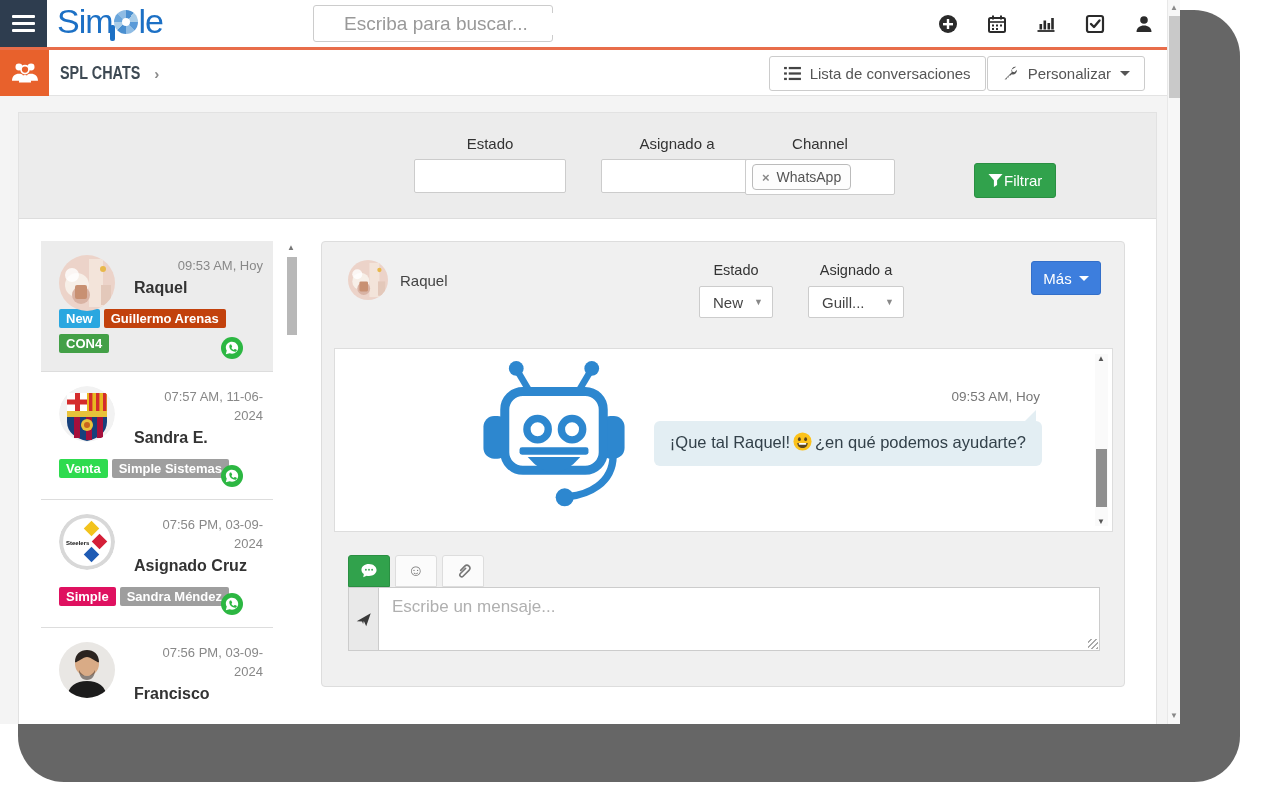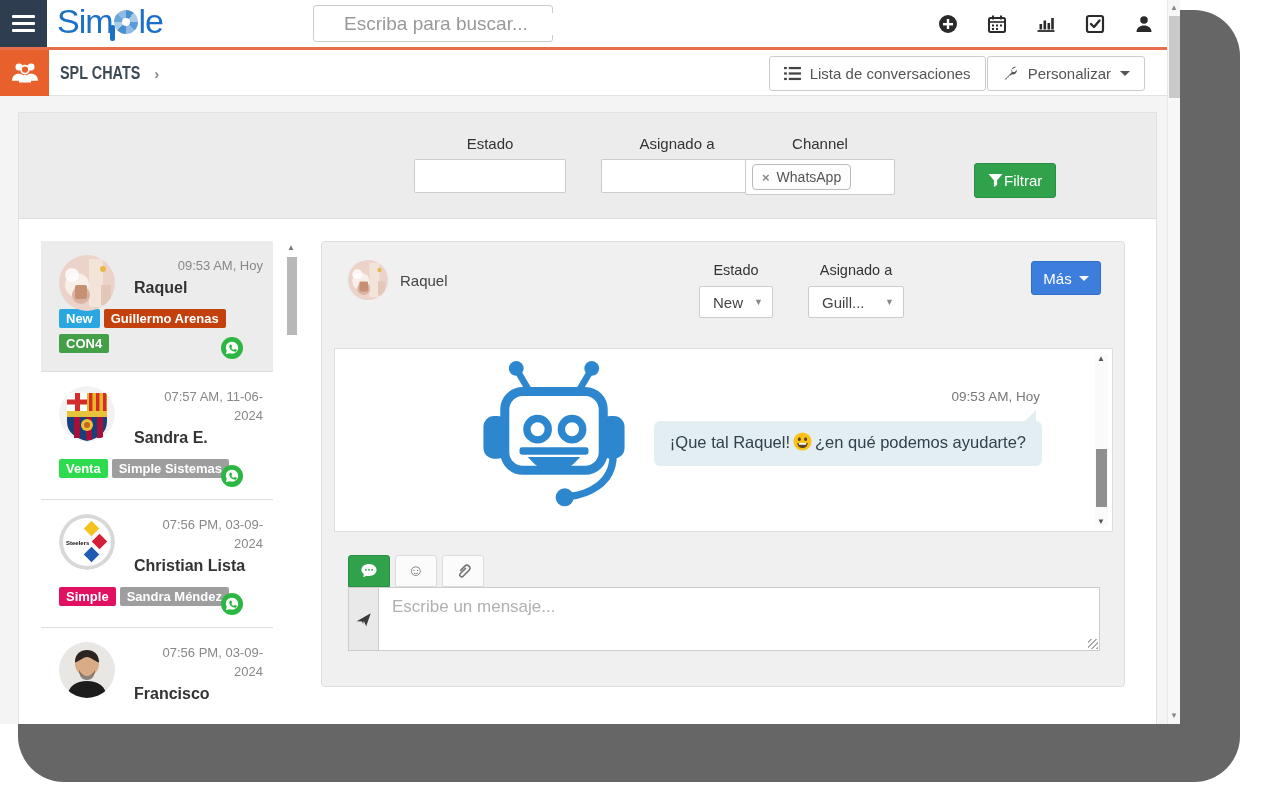--- a/index.html
+++ b/index.html
@@ -288,21 +288,21 @@
         <div class="chat-item">
     <div class="avatar"><svg width="100%" height="100%" viewBox="0 0 56 56">
               <circle cx="28" cy="28" r="28" fill="#d8d8d8"></circle>
               <circle cx="28" cy="28" r="24" fill="#fff"></circle>
               <text x="7" y="31" font-size="6" font-weight="bold" fill="#111" font-family="Liberation Sans,sans-serif">Steelers</text>
               <rect x="27" y="9" width="11" height="11" fill="#f2c31d" transform="rotate(45 32.5 14.5)"></rect>
               <rect x="35" y="22" width="11" height="11" fill="#d41f38" transform="rotate(45 40.5 27.5)"></rect>
               <rect x="27" y="35" width="11" height="11" fill="#1f5bb4" transform="rotate(45 32.5 40.5)"></rect>
             </svg></div>
     <div class="time">07:56 PM, 03-09-2024</div>
-    <div class="cname">Christian Lista</div>
+    <div class="cname">Asignado Cruz</div>
     <div class="tags"><span class="tag" style="background: rgb(223, 17, 96);">Simple</span><span class="tag" style="background: rgb(158, 158, 158);">Sandra Méndez</span></div>
     <div class="wa">
       <svg width="22" height="22" viewBox="0 0 32 32">
               <circle cx="16" cy="16" r="16" fill="#2cb742"></circle>
               <path d="M16 6.8c-5 0-9 3.8-9 8.5 0 1.7.5 3.2 1.4 4.5L7 25l5.5-1.4c1.1.5 2.3.7 3.5.7 5 0 9-3.8 9-8.5s-4-9-9-9z" fill="#fff"></path>
               <path d="M12.6 11.7c.3-.7.7-.7 1-.7h.8c.3 0 .6.1.8.6l1 2.3c.1.3 0 .6-.2.8l-.7.8c-.2.2-.2.5 0 .8.6 1 1.7 1.9 2.9 2.4.3.1.6.1.8-.2l.7-.9c.2-.3.5-.3.8-.2l2.2 1c.3.2.5.4.4.7-.2 1.2-1.4 2.2-2.7 2.2-3.7 0-8.3-3.5-8.3-7.6 0-.8.2-1.5.5-2z" fill="#2cb742"></path>
             </svg>
     </div>
   </div>
         <div class="chat-item">

